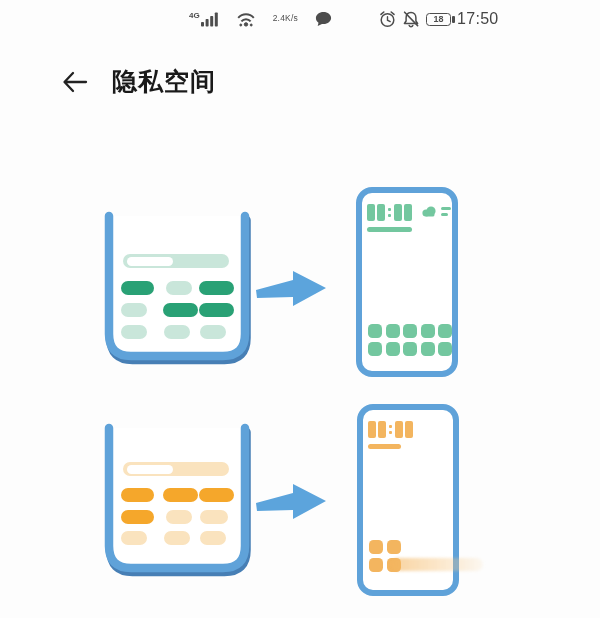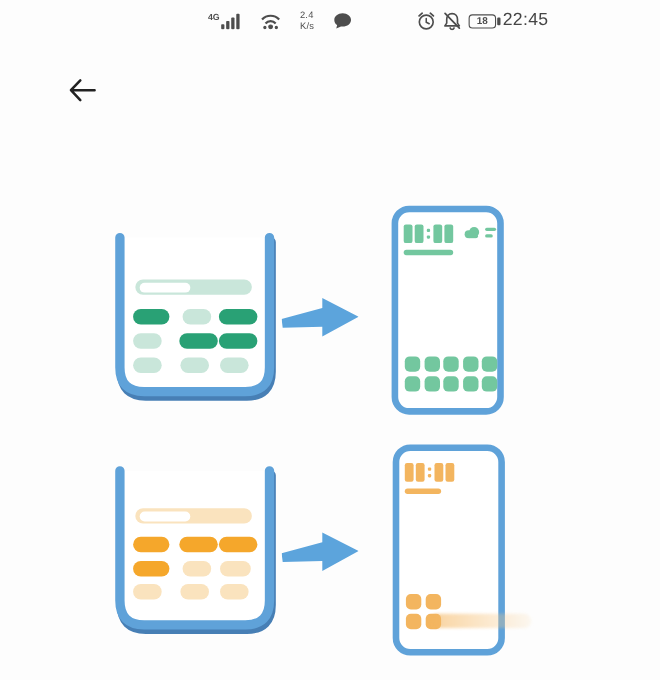--- a/index.html
+++ b/index.html
@@ -14,21 +14,21 @@
   .screen{position:relative;width:600px;height:618px}
 
   
   .status-bar{position:absolute;left:0;top:6px;width:600px;height:26px}
   .sb-left{position:absolute;left:189px;top:0;height:26px;display:flex;align-items:center;gap:17px}
   .sb-right{position:absolute;left:379px;top:0;height:26px;display:flex;align-items:center;gap:6px}
   .fill-ic{fill:var(--status-icon)}
   .stroke-ic path,.stroke-ic circle{stroke:var(--status-icon)}
   .signal{display:flex;align-items:flex-start}
   .net4g{font-size:8px;font-weight:700;color:var(--status-icon);line-height:1;margin-top:1px;margin-right:1px}
-  .speed{display:flex;flex-direction:column;font-size:8.5px;line-height:1.15;color:var(--status-icon);letter-spacing:.2px}
+  .speed{display:flex;flex-direction:row;font-size:8.5px;line-height:1.15;color:var(--status-icon);letter-spacing:.2px}
   .battery{width:25px;height:13px;border:1.5px solid var(--status-icon);border-radius:3.5px;display:flex;align-items:center;justify-content:center;position:relative}
   .batt-num{font-size:9px;font-weight:600;color:var(--status-icon);line-height:1}
   .batt-nub{position:absolute;right:-4.5px;top:2.5px;width:2.5px;height:7px;background:var(--status-icon);border-radius:1px}
   .time{font-size:16px;color:#454545;letter-spacing:.3px}
 
   
   .header{position:absolute;left:0;top:62px;width:600px;height:42px}
   .back-btn{position:absolute;left:62px;top:8px;width:26px;height:24px;cursor:pointer}
   .page-title{position:absolute;left:112px;top:3px;font-size:25px;font-weight:700;color:var(--text-dark);letter-spacing:1px}
 
@@ -101,28 +101,29 @@
       </svg>
       <svg class="stroke-ic" width="18" height="18" viewBox="0 0 18 18">
         <path d="M9 2.4 c-3.1 0 -4.9 2.3 -4.9 5.3 V11 L2.4 13.5 H15.6 L13.9 11 V7.7 c0 -3 -1.8 -5.3 -4.9 -5.3 Z" fill="none" stroke-width="1.5" stroke-linejoin="round"></path>
         <path d="M7.2 15.4 a1.9 1.9 0 0 0 3.6 0" fill="none" stroke-width="1.5" stroke-linecap="round"></path>
         <path d="M2.6 2.2 L15.6 15.6" fill="none" stroke-width="1.6" stroke-linecap="round"></path>
       </svg>
       <div class="battery">
         <span class="batt-num">18</span>
         <i class="batt-nub"></i>
       </div>
-      <span class="time">22:45</span>
+      <span class="time">17:50</span>
     </div>
   </div>
 
   <div class="header">
     <svg class="back-btn" viewBox="0 0 26 22">
       <path d="M11 2 L2.5 11 L11 20 M3.2 11 H24" fill="none" stroke="#222" stroke-width="2.3" stroke-linecap="round" stroke-linejoin="round"></path>
     </svg>
+    <h1 class="page-title">隐私空间</h1>
   </div>
 
   <svg class="cup" style="left:102px;top:209px" viewBox="0 0 150 160">
     <path d="M7 7 L7 125 Q7 147 29 147 L121 147 Q143 147 143 125 L143 7" transform="translate(1.5,4)" fill="none" stroke="var(--outline-blue-dark)" stroke-width="8.5" stroke-linecap="round"></path>
     <path d="M7 7 L7 125 Q7 147 29 147 L121 147 Q143 147 143 125 L143 7" fill="#fff" stroke="var(--outline-blue)" stroke-width="8.5" stroke-linecap="round"></path>
   </svg>
   <div class="searchbar pl-g" style="left:123px;top:254px;width:106px">
     <i class="sb-inner"></i>
   </div>
   <i class="pill pd-g" style="left:121px;top:281px;width:33px"></i>

